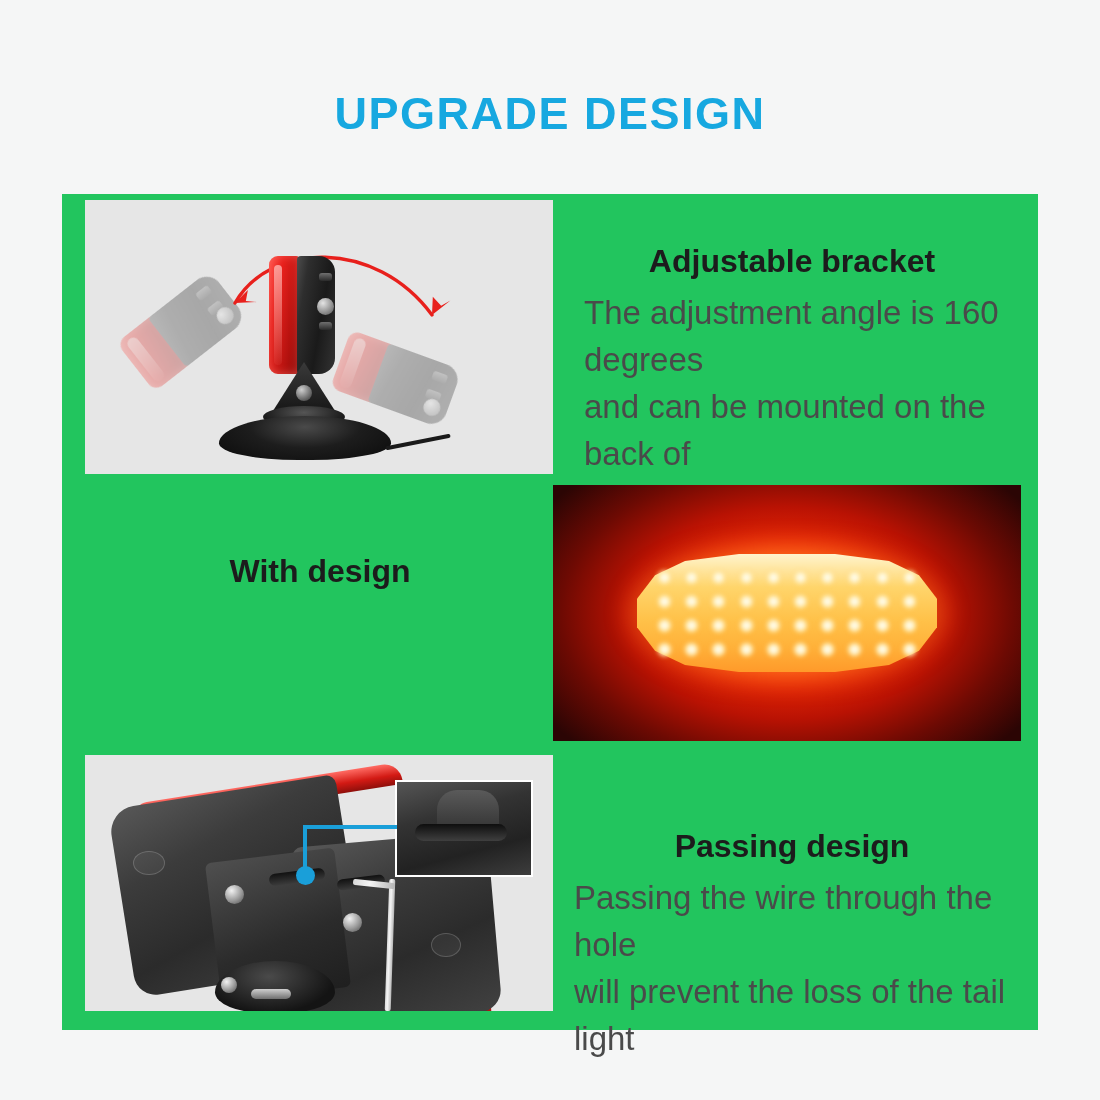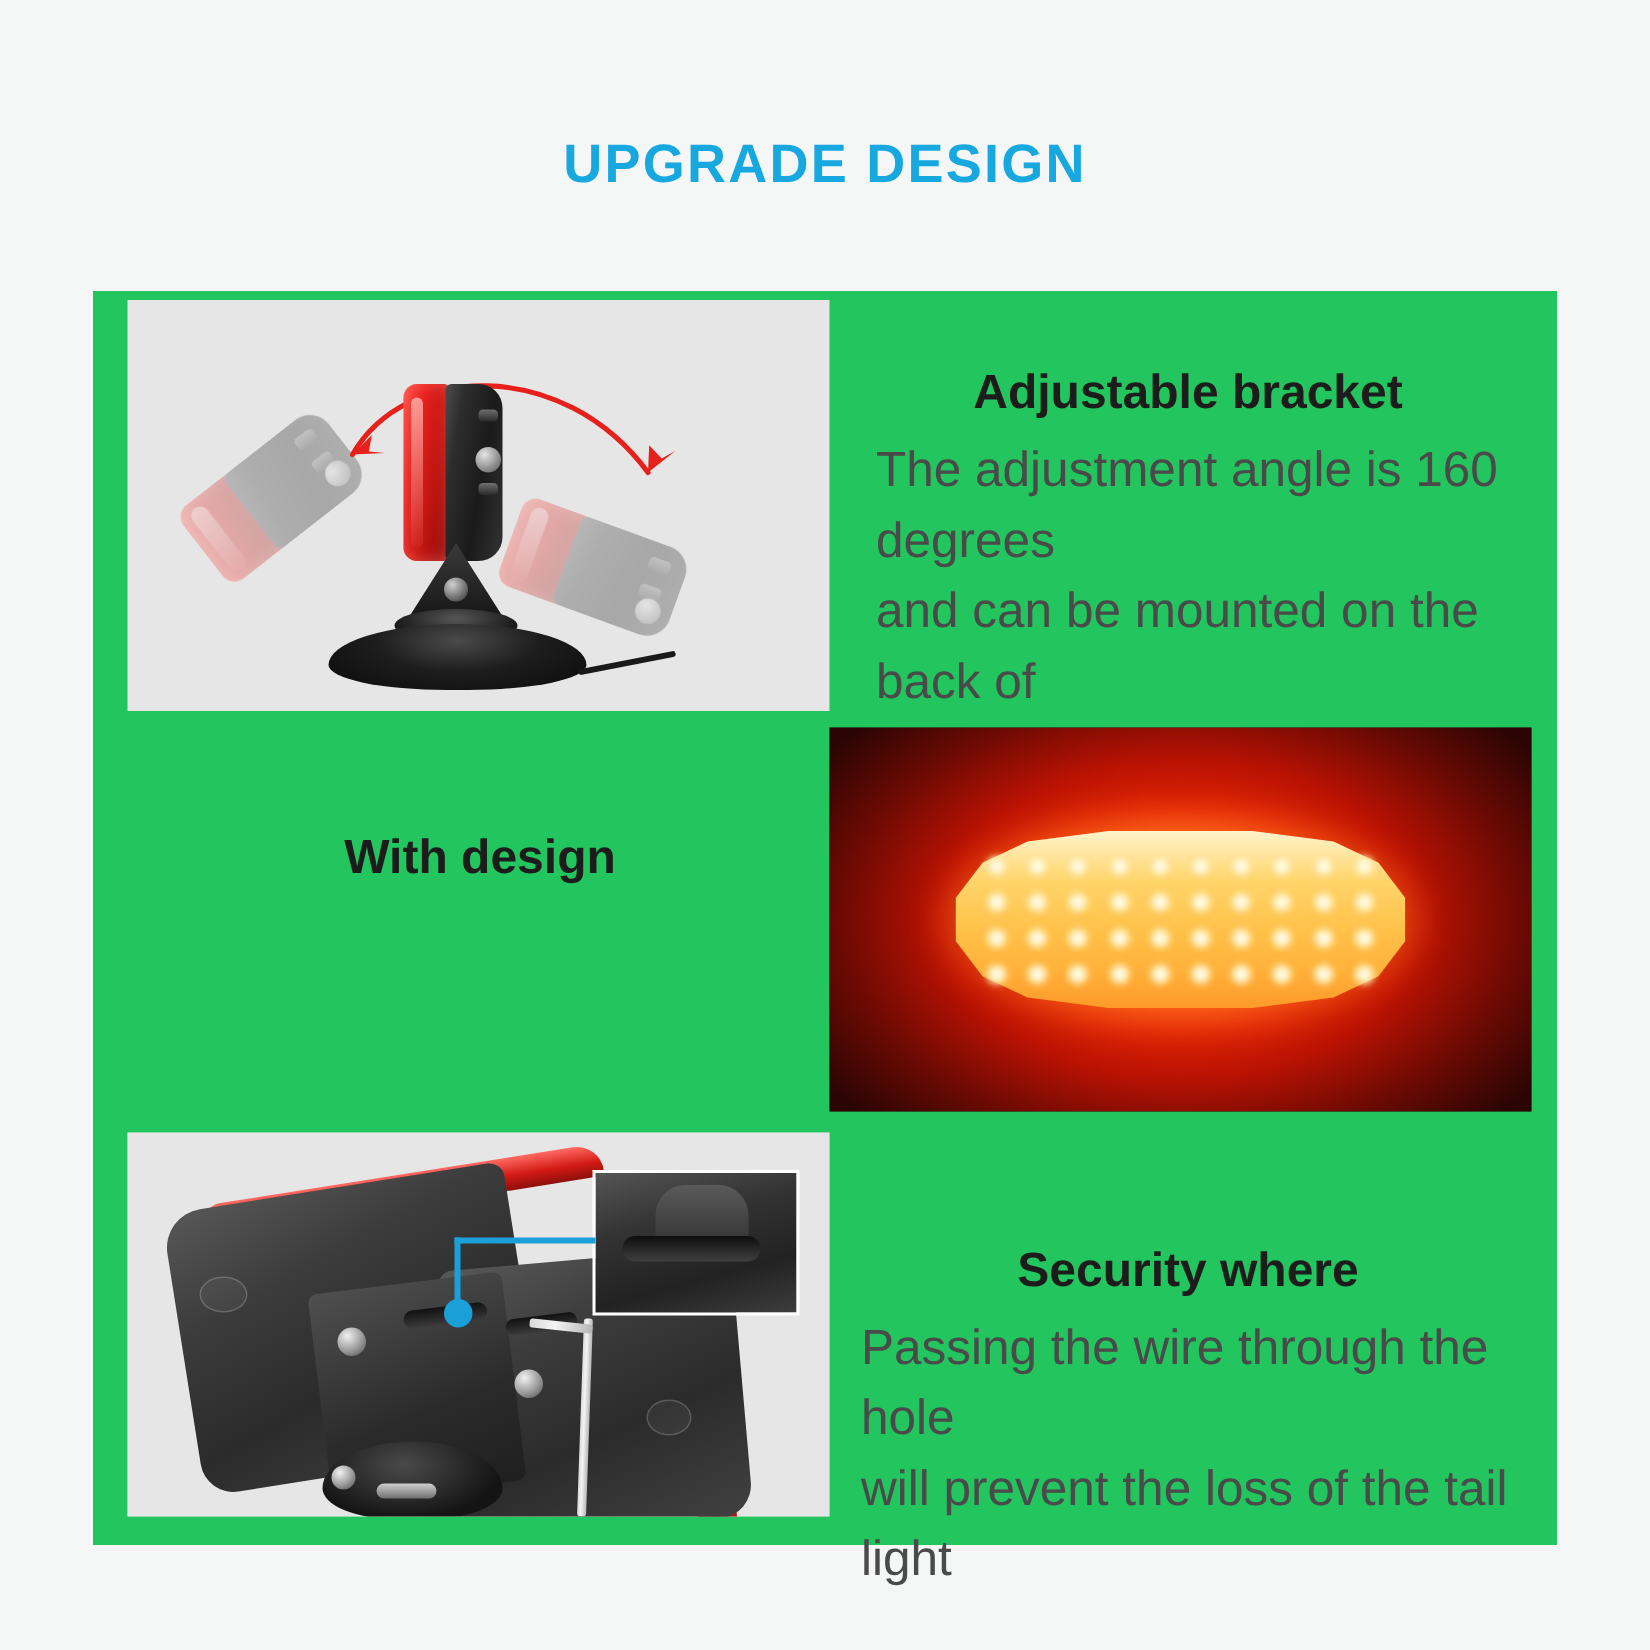--- a/index.html
+++ b/index.html
@@ -8,21 +8,21 @@
     background:#f5f6f6;
     font-family:"Liberation Sans","DejaVu Sans",sans-serif;
     overflow:hidden;
   }
   .page{position:relative;width:1100px;height:1100px;}
 
   
   .title{
     position:absolute;left:0;top:88px;width:1100px;
     text-align:center;
-    font-size:36px;font-weight:bold;letter-spacing:1.5px;
+    font-size:45px;font-weight:bold;letter-spacing:1.5px;
     color:#17a8e0;
   }
 
   
   .card{
     position:absolute;left:62px;top:194px;
     width:976px;height:836px;
     background:#22c55e;
   }
 
@@ -338,19 +338,19 @@
           <div class="inset-slot" style="left:18px;top:42px;width:92px;height:17px;"></div>
         </div>
 
         <div class="callout-h" style="left:218px;top:70px;width:94px;height:4px;"></div>
         <div class="callout-v" style="left:218px;top:70px;width:4px;height:48px;"></div>
         <div class="callout-dot" style="left:211px;top:111px;width:19px;height:19px;"></div>
       </div>
     </div>
 
     <div class="textblock tb-3">
-      <h2 class="tb-head">Security where</h2>
+      <h2 class="tb-head">Passing design</h2>
       <p class="tb-body">Passing the wire through the hole
 will prevent the loss of the tail light</p>
     </div>
 
   </div>
 </div>
 
 </body></html>

